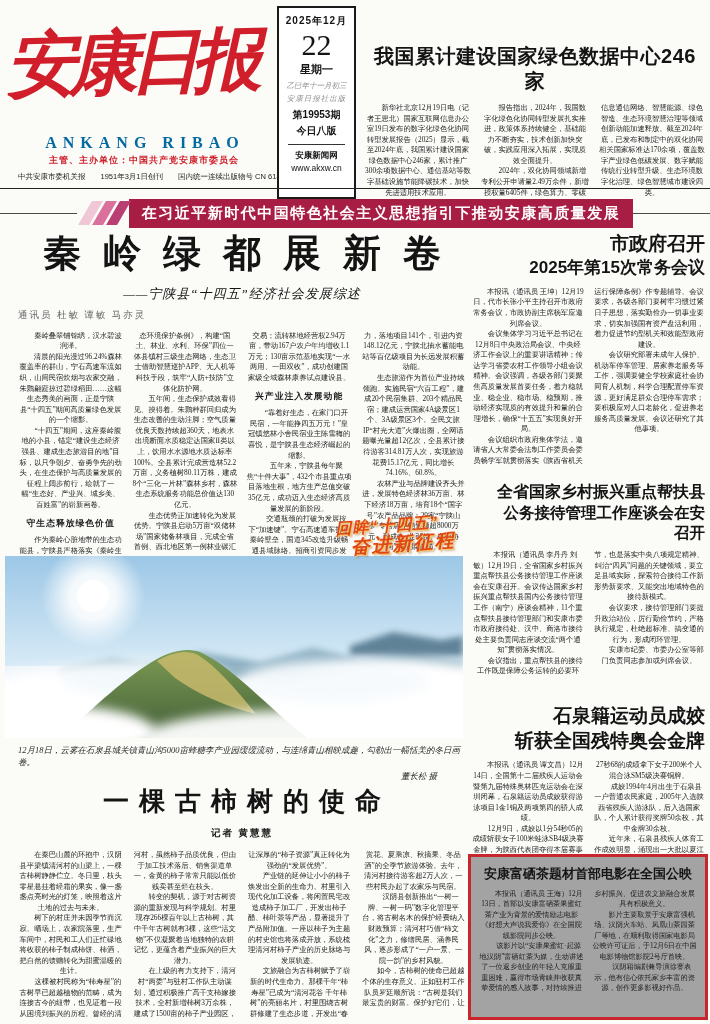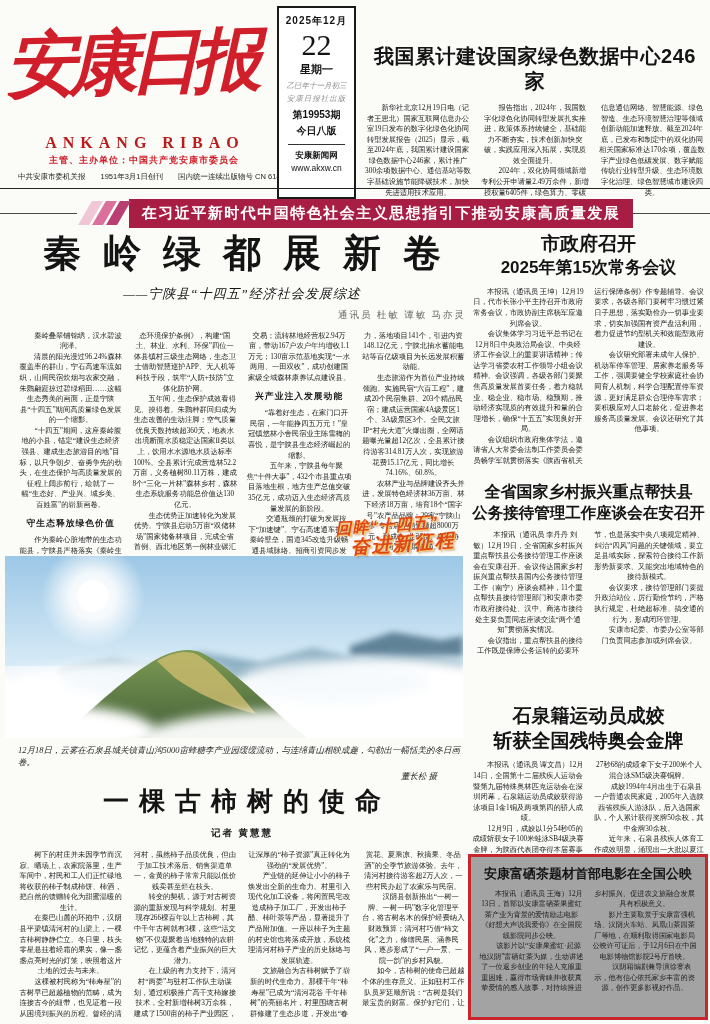--- a/index.html
+++ b/index.html
@@ -10,21 +10,21 @@
   }
   
   .calligraphy{
     position:absolute;left:6px;top:16px;width:272px;height:112px;
     font-size:70px;font-weight:bold;font-style:italic;line-height:1.35;
     color:#d01f2a;letter-spacing:-8px;white-space:nowrap;transform:rotate(-1.5deg);
     font-family:"Liberation Serif",serif;
   }
   .pinyin{
     position:absolute;left:14px;top:134px;width:262px;text-align:center;
-    color:#b91c1c;font-weight:bold;font-size:16px;letter-spacing:6px;
+    color:#0369a1;font-weight:bold;font-size:16px;letter-spacing:6px;
     font-family:"Liberation Serif",serif;
   }
   .organizer{
     position:absolute;left:8px;top:154px;width:272px;text-align:center;
     color:#cf1f2a;font-size:9px;font-weight:bold;letter-spacing:1px;
     font-family:"Liberation Sans",sans-serif;
   }
   .mast-footer{
     position:absolute;left:18px;top:172px;width:345px;
     font-size:7.5px;color:#222;font-family:"Liberation Sans",sans-serif;white-space:nowrap;
@@ -69,33 +69,33 @@
     background:#a81d43;color:#fff;font-weight:bold;font-size:15px;letter-spacing:1.5px;
     padding:5px 13px;font-family:"Liberation Sans",sans-serif;white-space:nowrap;
   }
   
   .lead{position:absolute;left:18px;top:232px;width:448px;height:324px;}
   .lead-h1{
     text-align:center;font-size:38px;font-weight:bold;letter-spacing:22px;text-indent:22px;
     font-family:"Liberation Sans",sans-serif;line-height:1.15;white-space:nowrap;
   }
   .lead-sub{text-align:center;font-size:13px;font-style:italic;margin-top:9px;letter-spacing:1px;}
-  .lead-by{text-align:right;font-size:9.5px;color:#666;margin-top:6px;letter-spacing:2px;}
+  .lead-by{text-align:left;font-size:9.5px;color:#666;margin-top:6px;letter-spacing:2px;}
   .lead-body{margin-top:9px;columns:4;height:226px;}
   .badge{
     position:absolute;right:2px;bottom:2px;width:128px;transform:rotate(-4deg);
     font-family:"Liberation Sans",sans-serif;font-style:italic;font-weight:900;
     color:#e04718;text-shadow:1px 1px 0 #f8c860,2px 2px 2px rgba(120,30,0,.35);
     line-height:1.1;z-index:3;
   }
   .badge-l1{font-size:16px;letter-spacing:1px;}
   .badge-l2{font-size:19px;margin-left:14px;letter-spacing:2px;}
   
   .sb{position:absolute;left:472px;width:233px;}
-  .sb-h{text-align:center;font-weight:bold;font-family:"Liberation Sans",sans-serif;line-height:1.3;}
+  .sb-h{text-align:right;font-weight:bold;font-family:"Liberation Sans",sans-serif;line-height:1.3;margin-left:20px;}
   .gov{top:232px;height:246px;}
   .gov .l1{font-size:19px;}
   .gov .l2{font-size:17px;}
   .gov .sb-body{margin-top:8px;columns:2;height:186px;}
   .reception{top:482px;height:186px;}
   .reception .l1{font-size:16px;}
   .reception .l2{font-size:15.5px;}
   .reception .sb-body{margin-top:7px;columns:2;height:128px;}
   .athlete{top:704px;height:178px;}
   .athlete .l1{font-size:19px;}
@@ -294,22 +294,22 @@
   <div class="caption">
     <span>12月18日，云雾在石泉县城关镇青山沟5000亩蜂糖李产业园缓缓流动，与连绵青山相映成趣，勾勒出一幅恬美的冬日画卷。</span>
     <span class="credit">董长松 摄</span>
   </div>
 
   <div class="bottom">
     <div class="bot-h1">一棵古柿树的使命</div>
     <div class="bot-by">记者 黄慧慧</div>
     <div class="body bot-body">
 
-    <p class="para">树下的村庄并未因季节而沉寂。晒场上，农家院落里，生产车间中，村民和工人们正忙碌地将收获的柿子制成柿饼、柿酒，把自然的馈赠转化为甜蜜温暖的生计。</p>
-        <p class="para">在秦巴山麓的环抱中，汉阴县平梁镇清河村的山梁上，一棵古柿树静静伫立。冬日里，枝头零星悬挂着经霜的果实，像一盏盏点亮时光的灯笼，映照着这片土地的过去与未来。</p>
+    <p class="para">在秦巴山麓的环抱中，汉阴县平梁镇清河村的山梁上，一棵古柿树静静伫立。冬日里，枝头零星悬挂着经霜的果实，像一盏盏点亮时光的灯笼，映照着这片土地的过去与未来。</p>
+        <p class="para">树下的村庄并未因季节而沉寂。晒场上，农家院落里，生产车间中，村民和工人们正忙碌地将收获的柿子制成柿饼、柿酒，把自然的馈赠转化为甜蜜温暖的生计。</p>
         <p class="para">这棵被村民称为“柿寿星”的古树早已超越植物的范畴，成为连接古今的纽带，也见证着一段从困境到振兴的历程。曾经的清河村，虽然柿子品质优良，但由于加工技术落后、销售渠道单一，金黄的柿子常常只能以低价贱卖甚至烂在枝头。</p>
         <p class="para">转变的契机，源于对古树资源的重新发现与科学规划。村里现存266棵百年以上古柿树，其中千年古树就有3棵，这些“活文物”不仅凝聚着当地独特的农耕记忆，更蕴含着产业振兴的巨大潜力。</p>
         <p class="para">在上级的有力支持下，清河村“两委”与驻村工作队主动谋划，通过积极推广高干支柿嫁接技术，全村新增柿树3万余株，建成了1500亩的柿子产业园区，让深厚的“柿子资源”真正转化为强劲的“发展优势”。</p>
         <p class="para">产业链的延伸让小小的柿子焕发出全新的生命力。村里引入现代化加工设备，将闲置民宅改造成柿子加工厂，开发出柿子醋、柿叶茶等产品，显著提升了产品附加值。一座以柿子为主题的村史馆也将落成开放，系统梳理清河村柿子产业的历史脉络与发展轨迹。</p>
         <p class="para">文旅融合为古柿树赋予了崭新的时代生命力。那棵千年“柿寿星”已成为“清河花谷 千年柿树”的亮丽名片，村里围绕古树群修建了生态步道，开发出“春赏花、夏乘凉、秋摘果、冬品酒”的全季节旅游体验。去年，清河村接待游客超2万人次，一些村民办起了农家乐与民宿。</p>
         <p class="para">汉阴县创新推出“一树一牌、一树一码”数字化管理平台，将古树名木的保护经费纳入财政预算；清河村巧借“柿文化”之力，修缮民居、涵养民风，逐步形成了“一户一景、一院一韵”的乡村风貌。</p>
         <p class="para">如今，古柿树的使命已超越个体的生存意义。正如驻村工作队员罗廷顺所说：“古树是我们最宝贵的财富。保护好它们，让它们继续见证村庄发展，带动共同富裕，是我们最大的心愿。”</p>
       </div>
   </div>
 

